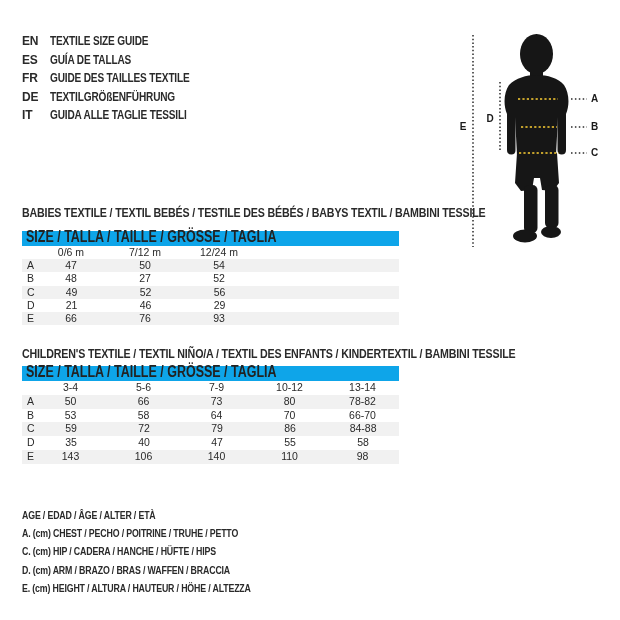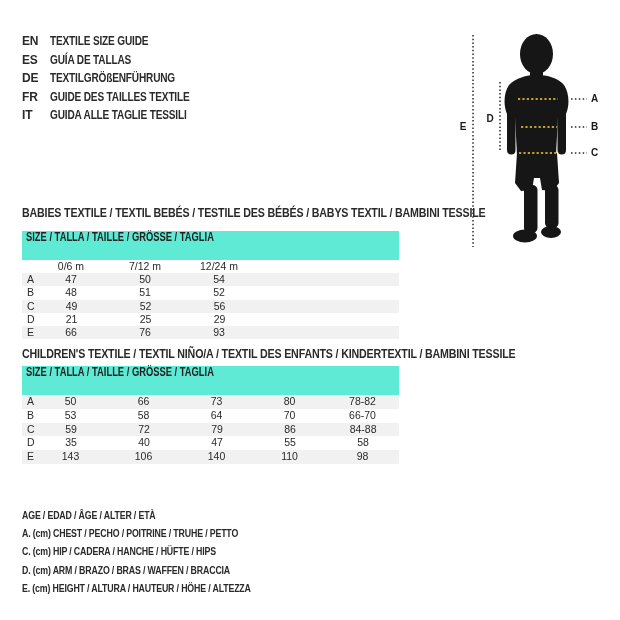--- a/index.html
+++ b/index.html
@@ -17,21 +17,21 @@
 
   
   .section-heading { position:absolute; left:22px; font-size:13px; font-weight:bold; letter-spacing:-0.2px; white-space:nowrap; }
   .heading-babies { top:205px; }
   .heading-children { top:346px; }
 
   
   .size-table { position:absolute; left:22px; width:377px; }
   .table-babies { top:231px; }
   .table-children { top:366px; }
-  .size-bar { height:29px; line-height:12.5px; background:#5eead4; color:#222; font-size:12px; font-weight:bold; padding-left:4px; white-space:nowrap; }
+  .size-bar { height:15px; line-height:12.5px; background:#0ea5e9; color:#222; font-size:16px; font-weight:bold; padding-left:4px; white-space:nowrap; }
   .size-bar .condense { transform:scaleX(0.78); }
   .trow { display:flex; height:13.2px; line-height:13.2px; font-size:10.5px; }
   .table-children .trow { height:13.8px; line-height:13.8px; }
   .trow.stripe { background:#f1f1f1; }
   .cell { text-align:center; white-space:nowrap; }
   .cell.letter { flex:0 0 12px; text-align:left; padding-left:5px; overflow:visible; }
   .table-babies .cell.val { flex:0 0 74px; }
   .table-children .cell.val { flex:0 0 73px; }
 
   
@@ -51,26 +51,26 @@
   <div class="lang-list">
     <div class="lang-row">
       <span class="lang-code">EN</span>
       <span class="lang-title">TEXTILE SIZE GUIDE</span>
     </div>
     <div class="lang-row">
       <span class="lang-code">ES</span>
       <span class="lang-title">GUÍA DE TALLAS</span>
     </div>
     <div class="lang-row">
+      <span class="lang-code">FR</span>
+      <span class="lang-title">GUIDE DES TAILLES TEXTILE</span>
+    </div>
+    <div class="lang-row">
       <span class="lang-code">DE</span>
       <span class="lang-title">TEXTILGRÖßENFÜHRUNG</span>
-    </div>
-    <div class="lang-row">
-      <span class="lang-code">FR</span>
-      <span class="lang-title">GUIDE DES TAILLES TEXTILE</span>
     </div>
     <div class="lang-row">
       <span class="lang-code">IT</span>
       <span class="lang-title">GUIDA ALLE TAGLIE TESSILI</span>
     </div>
   </div>
 
   <svg class="diagram" viewBox="0 0 180 250">
 
     <line x1="33" y1="25" x2="33" y2="237" stroke="#2a2a2a" stroke-width="1.5" stroke-dasharray="1.5 2.2"></line>
@@ -121,50 +121,58 @@
     </div>
     <div class="trow stripe">
       <span class="cell letter">A</span>
       <span class="cell val">47</span>
       <span class="cell val">50</span>
       <span class="cell val">54</span>
     </div>
     <div class="trow">
       <span class="cell letter">B</span>
       <span class="cell val">48</span>
-      <span class="cell val">51</span>
+      <span class="cell val">27</span>
       <span class="cell val">52</span>
     </div>
     <div class="trow stripe">
       <span class="cell letter">C</span>
       <span class="cell val">49</span>
       <span class="cell val">52</span>
       <span class="cell val">56</span>
     </div>
     <div class="trow">
       <span class="cell letter">D</span>
       <span class="cell val">21</span>
-      <span class="cell val">25</span>
+      <span class="cell val">46</span>
       <span class="cell val">29</span>
     </div>
     <div class="trow stripe">
       <span class="cell letter">E</span>
       <span class="cell val">66</span>
       <span class="cell val">76</span>
       <span class="cell val">93</span>
     </div>
   </div>
 
   <div class="section-heading heading-children">
     <span class="condense">CHILDREN'S TEXTILE / TEXTIL NIÑO/A / TEXTIL DES ENFANTS / KINDERTEXTIL / BAMBINI TESSILE</span>
   </div>
 
   <div class="size-table table-children">
     <div class="size-bar">
       <span class="condense">SIZE / TALLA / TAILLE / GRÖSSE / TAGLIA</span>
+    </div>
+    <div class="trow thead">
+      <span class="cell letter"></span>
+      <span class="cell val">3-4</span>
+      <span class="cell val">5-6</span>
+      <span class="cell val">7-9</span>
+      <span class="cell val">10-12</span>
+      <span class="cell val">13-14</span>
     </div>
     <div class="trow stripe">
       <span class="cell letter">A</span>
       <span class="cell val">50</span>
       <span class="cell val">66</span>
       <span class="cell val">73</span>
       <span class="cell val">80</span>
       <span class="cell val">78-82</span>
     </div>
     <div class="trow">

